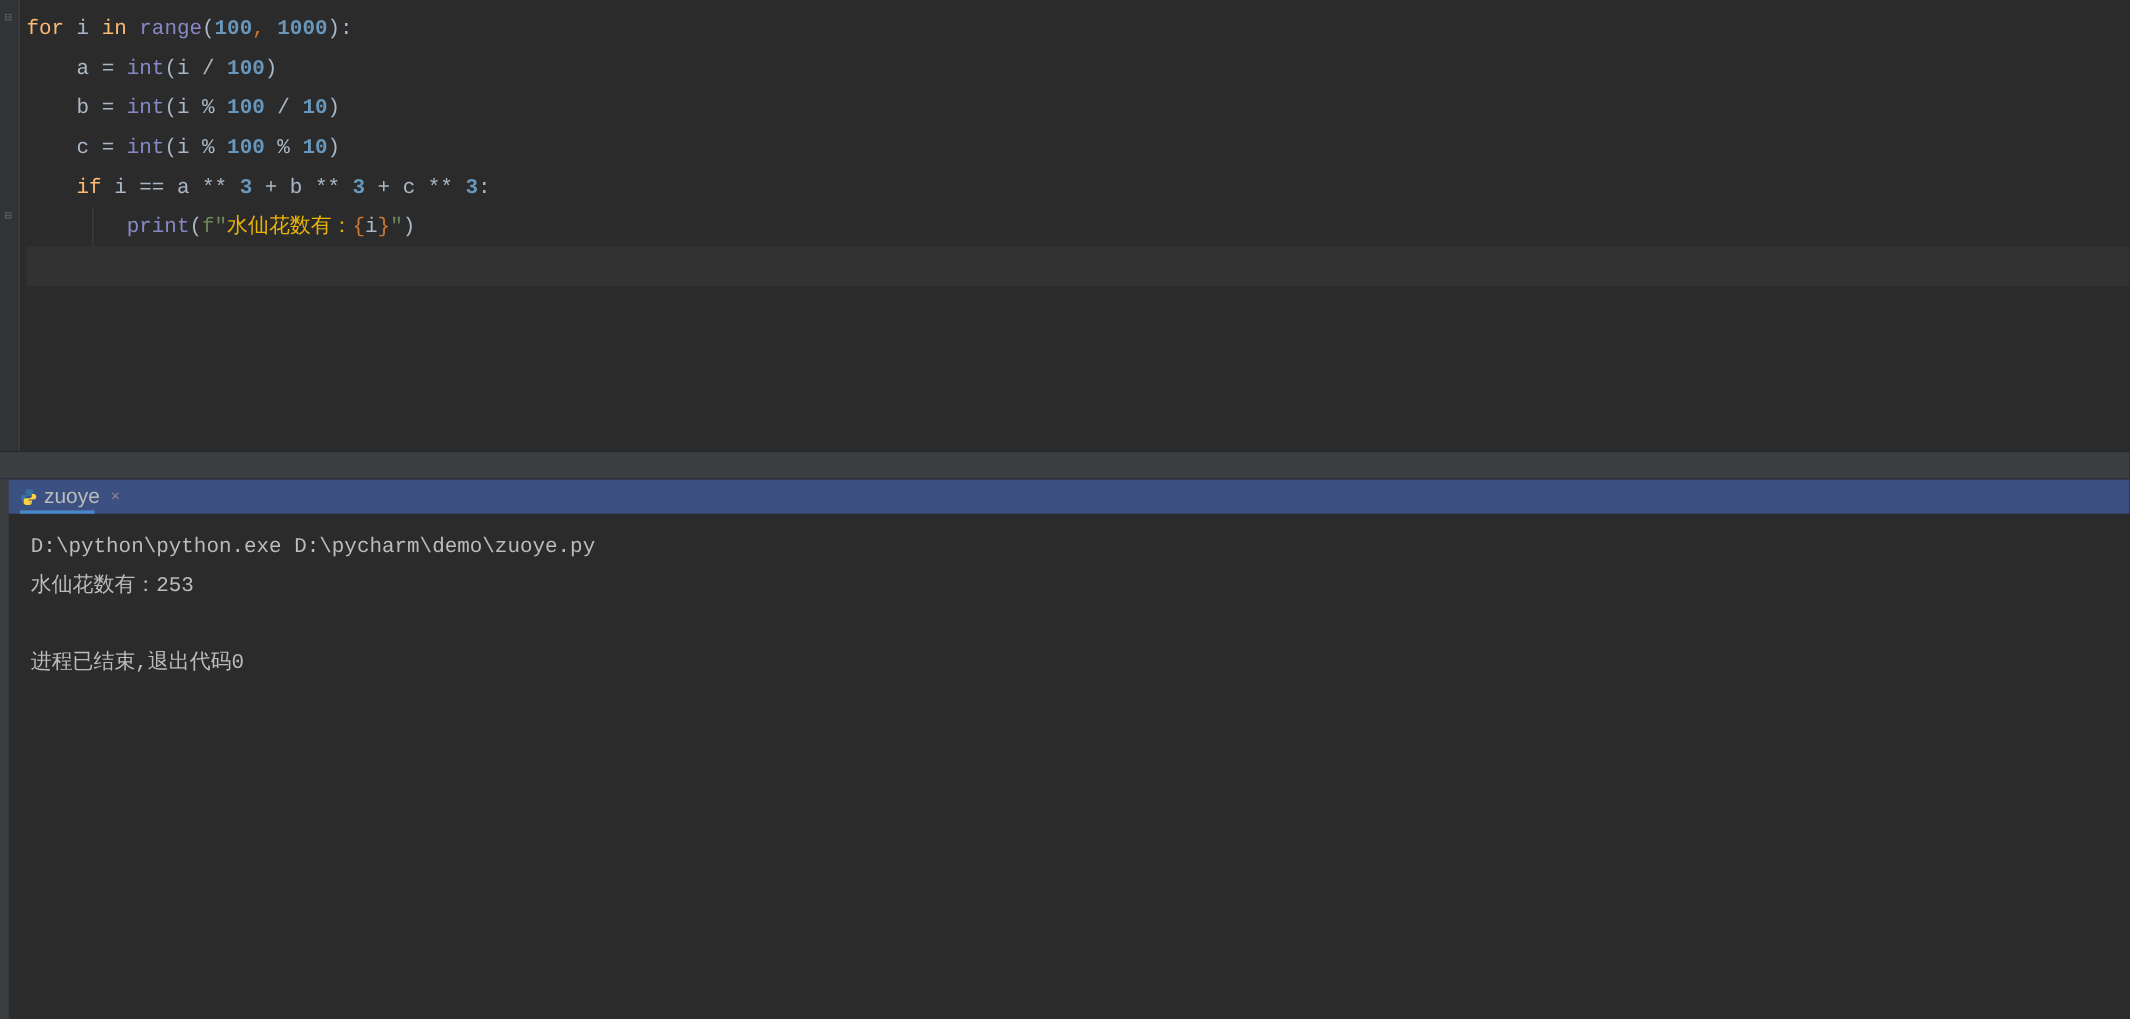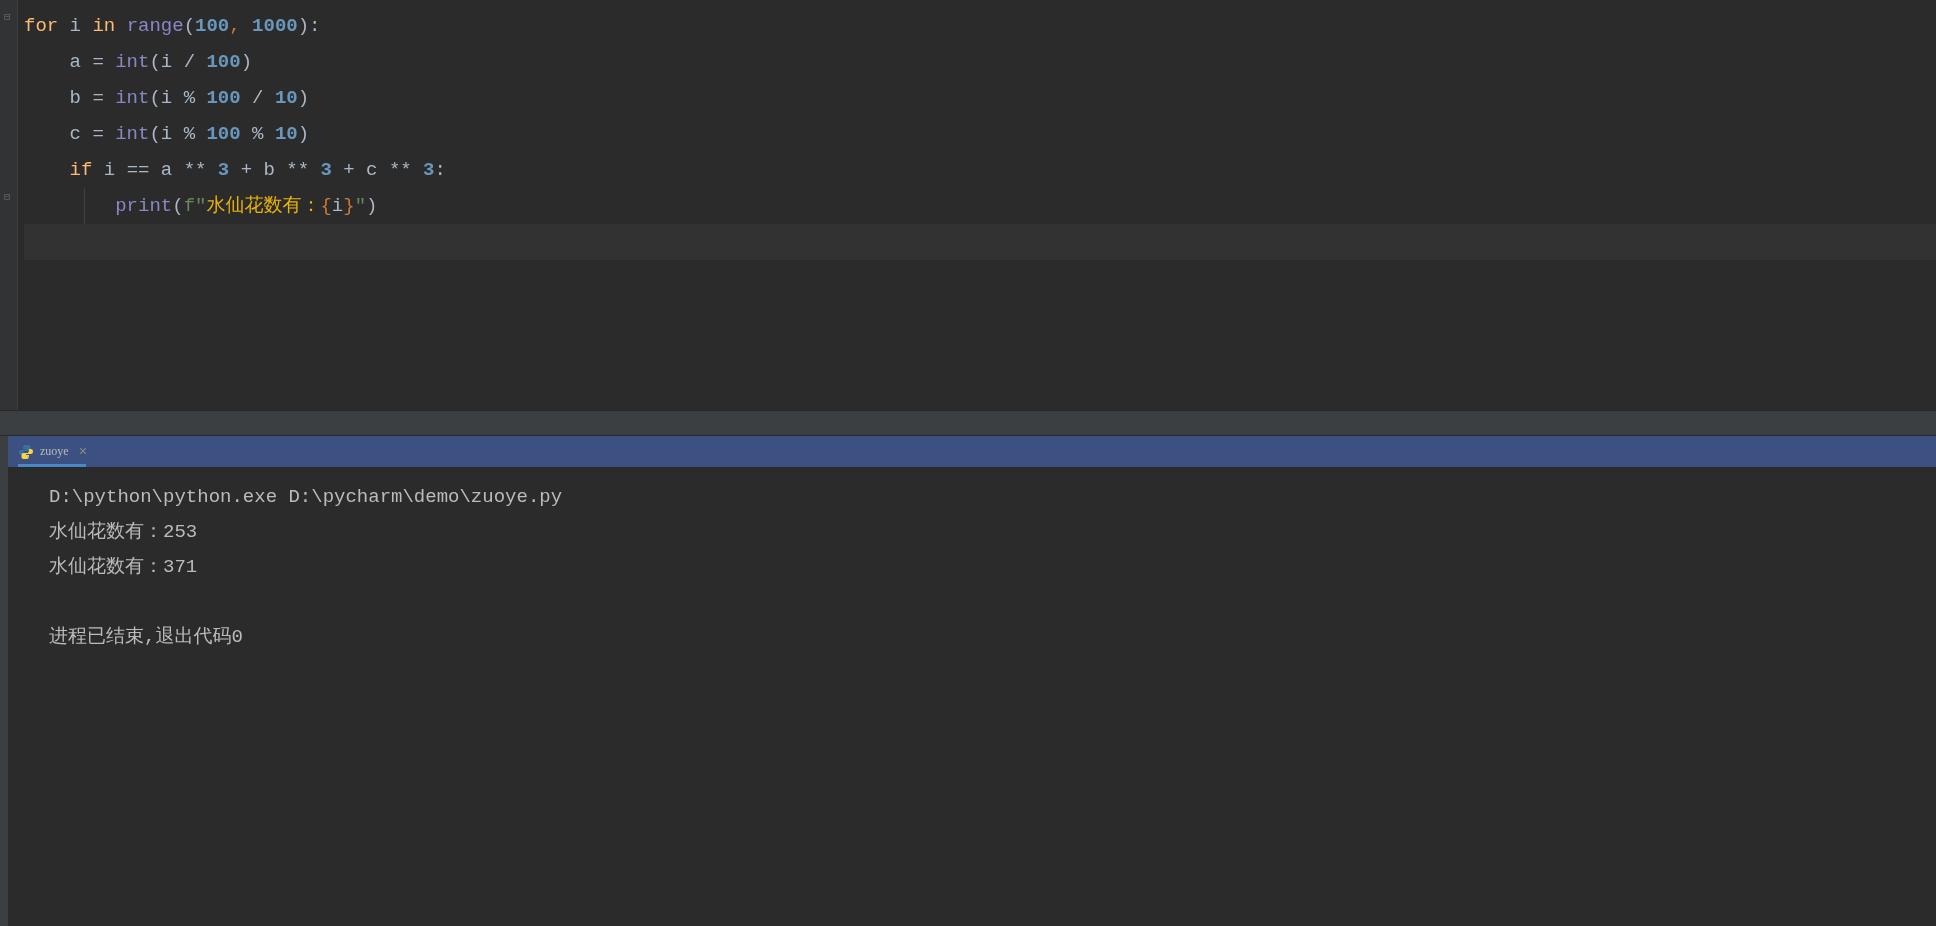--- a/index.html
+++ b/index.html
@@ -95,22 +95,22 @@
     }
     .tab-icon {
       width: 16px;
       height: 16px;
       display: flex;
       align-items: center;
       justify-content: center;
     }
     .tab-label {
       color: #bbbbbb;
-      font-size: 12px;
-      font-family: Liberation Serif, serif;
+      font-size: 19px;
+      font-family: Liberation Sans, sans-serif;
     }
     .tab-close {
       color: #8a8a8a;
       font-size: 14px;
       margin-left: 4px;
       cursor: pointer;
     }
     .tab-underline {
       position: absolute;
       bottom: 0;
@@ -121,21 +121,20 @@
     }
     
     .console-area {
       background-color: #2b2b2b;
       padding: 12px 28px;
       font-size: 19px;
       line-height: 35px;
       color: #bbbbbb;
       font-family: 'Consolas', 'Monaco', 'Courier New', monospace;
       height: calc(100% - 468px);
-      margin-left: 21px;
     }
     .console-line {
       white-space: pre;
     }
     .left-strip {
       position: absolute;
       left: 0;
       top: 436px;
       width: 8px;
       height: calc(100% - 436px);
@@ -166,18 +165,17 @@
     </span>
     <span class="tab-label">zuoye</span>
     <span class="tab-close">×</span>
     <div class="tab-underline"></div>
   </div>
 </div>
 
 <div class="console-area" id="console-content">
     <div class="console-line">D:\python\python.exe D:\pycharm\demo\zuoye.py</div>
     <div class="console-line">水仙花数有：253</div>
-    <div class="console-line">水仙花数有：371</div>
     <div class="console-line">&nbsp;</div>
     <div class="console-line">进程已结束,退出代码0</div>
   </div>
 
 <div class="left-strip"></div>
 
 </body></html>

